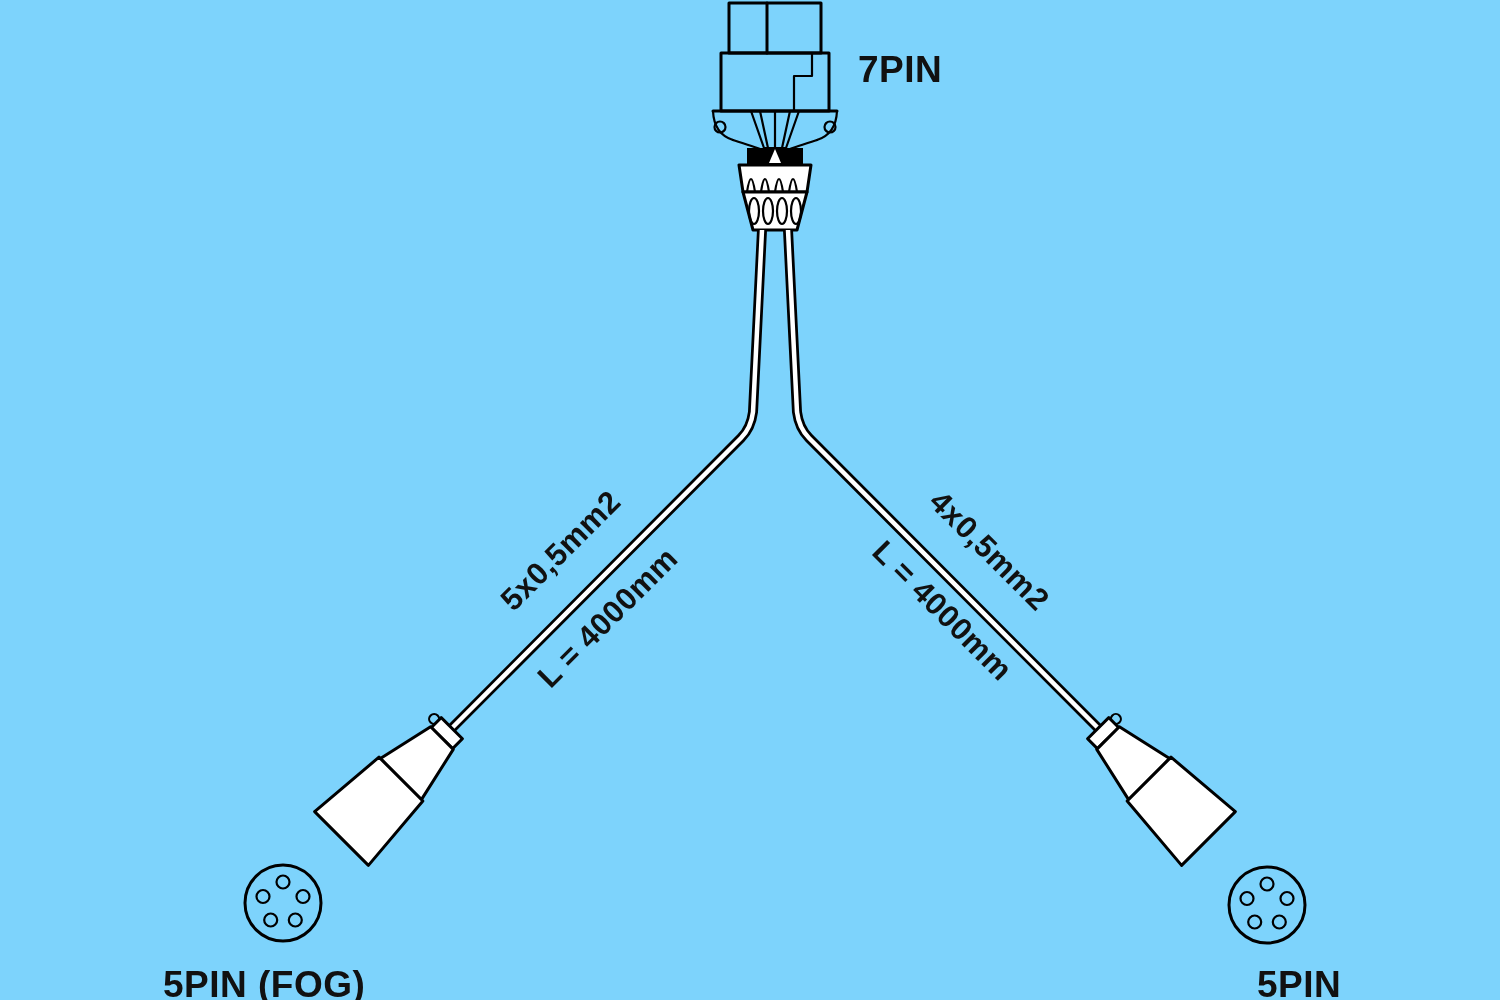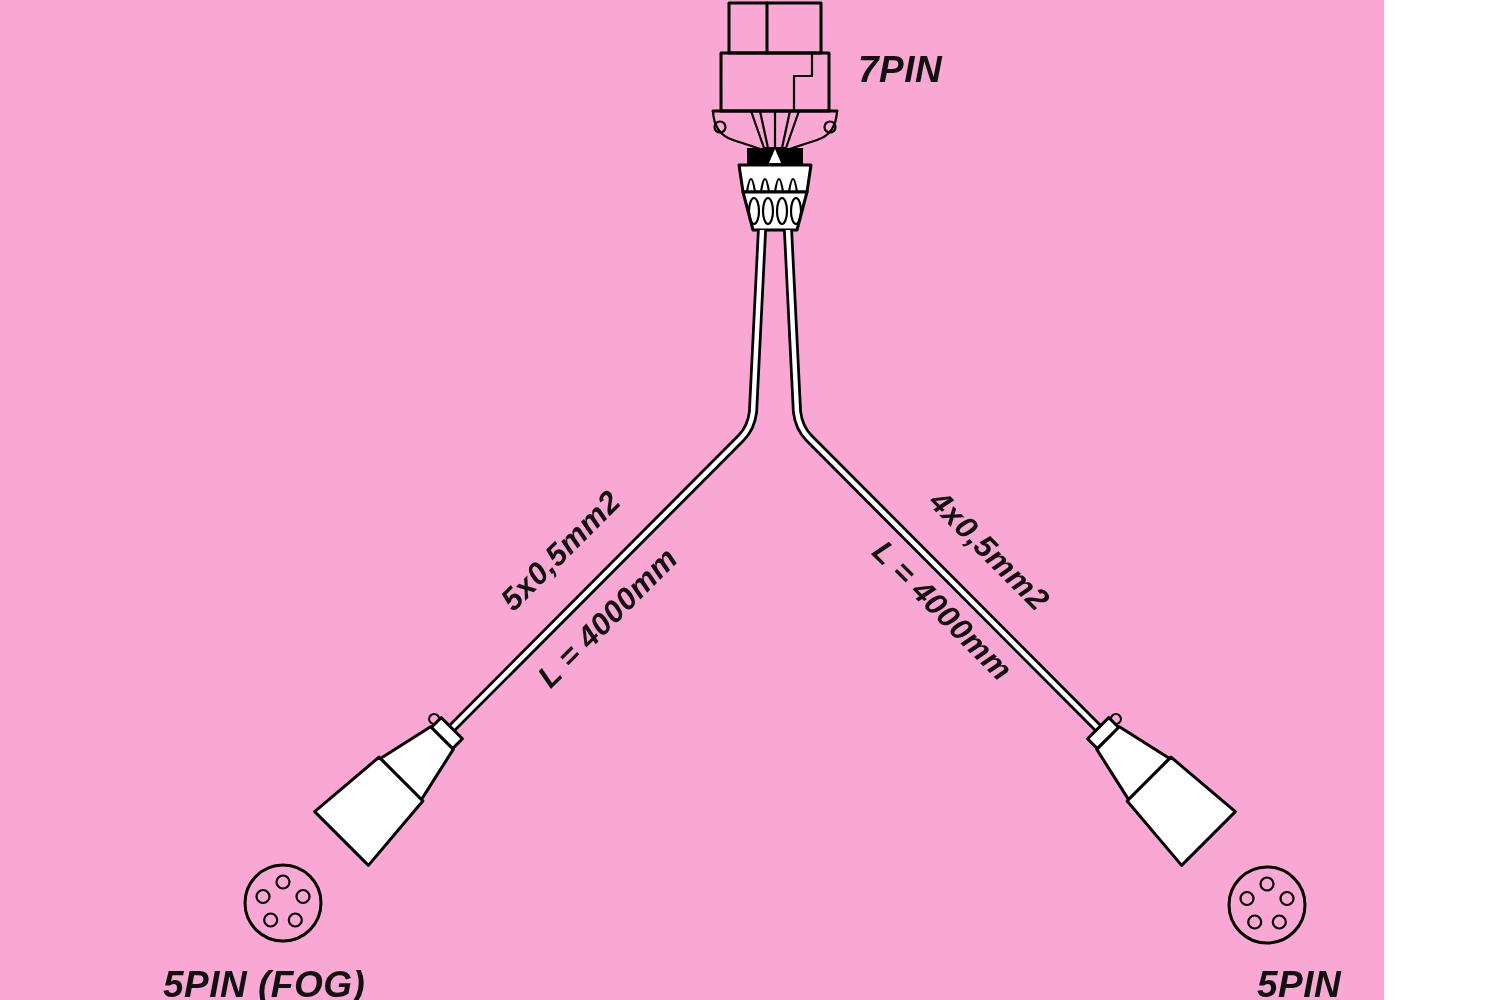--- a/index.html
+++ b/index.html
@@ -2,25 +2,24 @@
 <html><head>
 <meta charset="utf-8">
 <style>
   html, body {
     margin: 0;
     padding: 0;
     background: #ffffff;
   }
   .stage {
     position: relative;
-    width: 1384px;
+    width: 1500px;
     height: 1000px;
-    background: #f9a8d4;
+    background: #7dd3fc;
     overflow: hidden;
-    font-style: italic;
   }
   svg { display: block; }
   .outline {
     fill: none;
     stroke: #000000;
     stroke-width: 3;
     stroke-linejoin: round;
     stroke-linecap: round;
   }
   .outline-thin {

